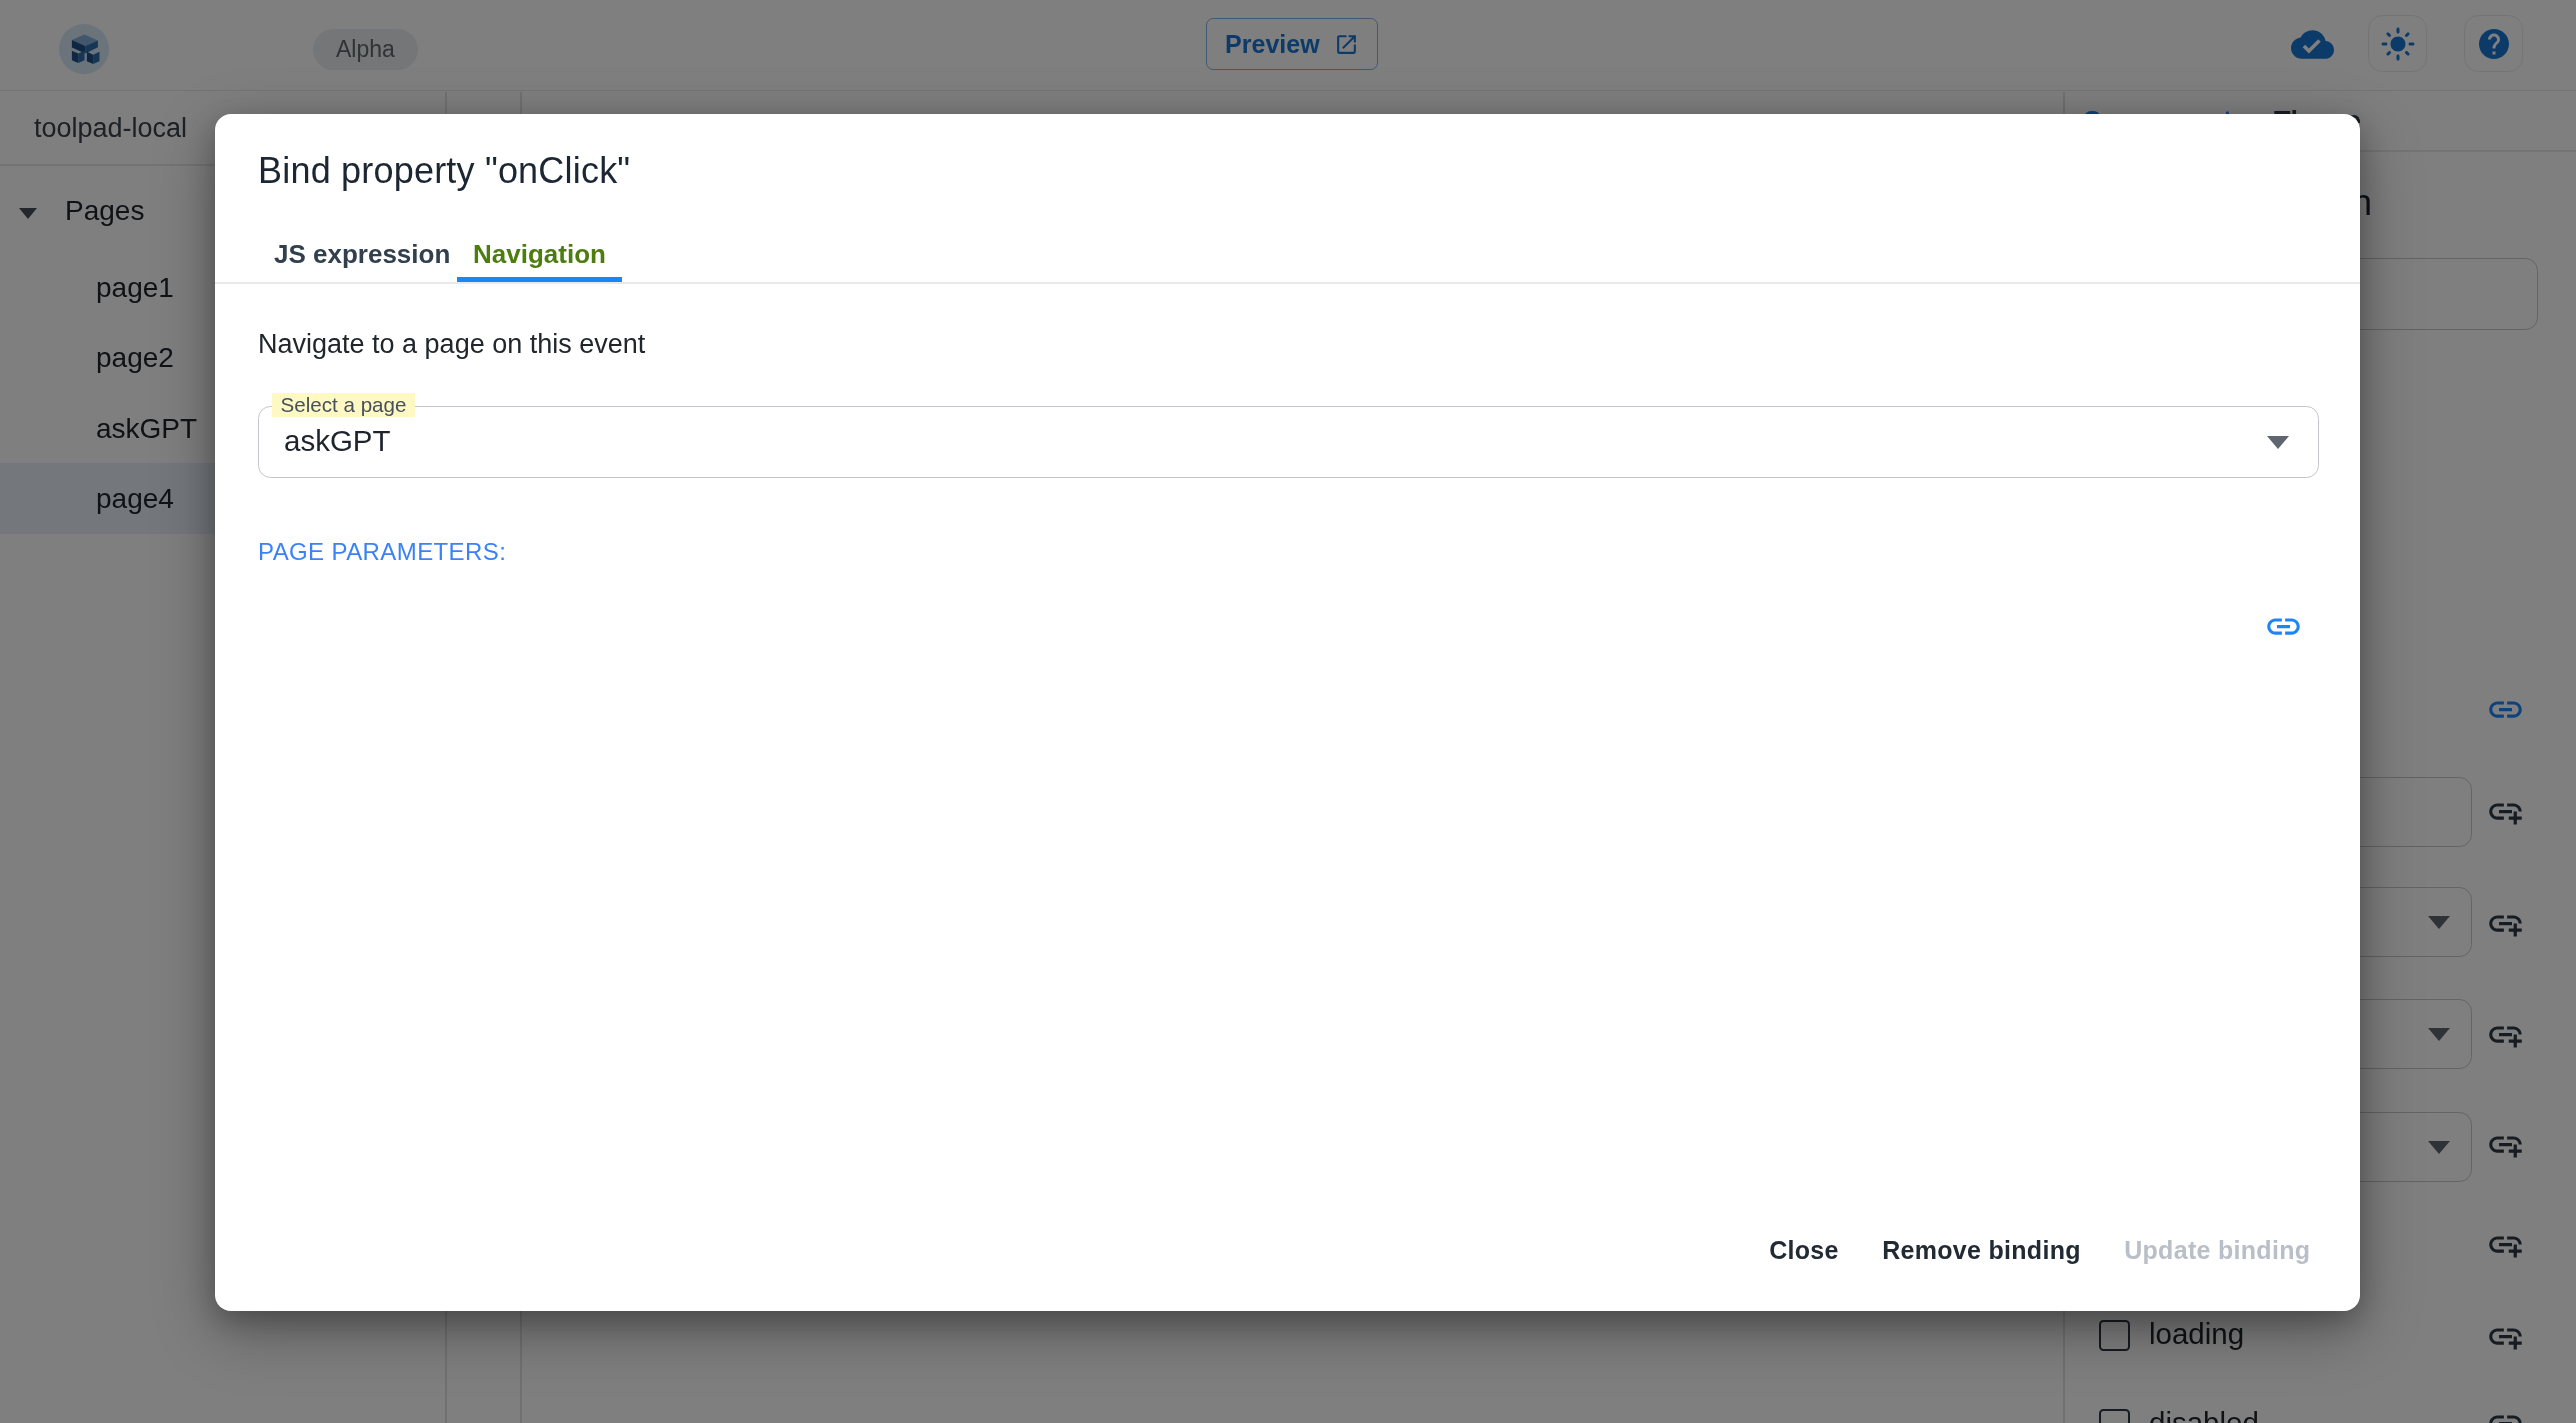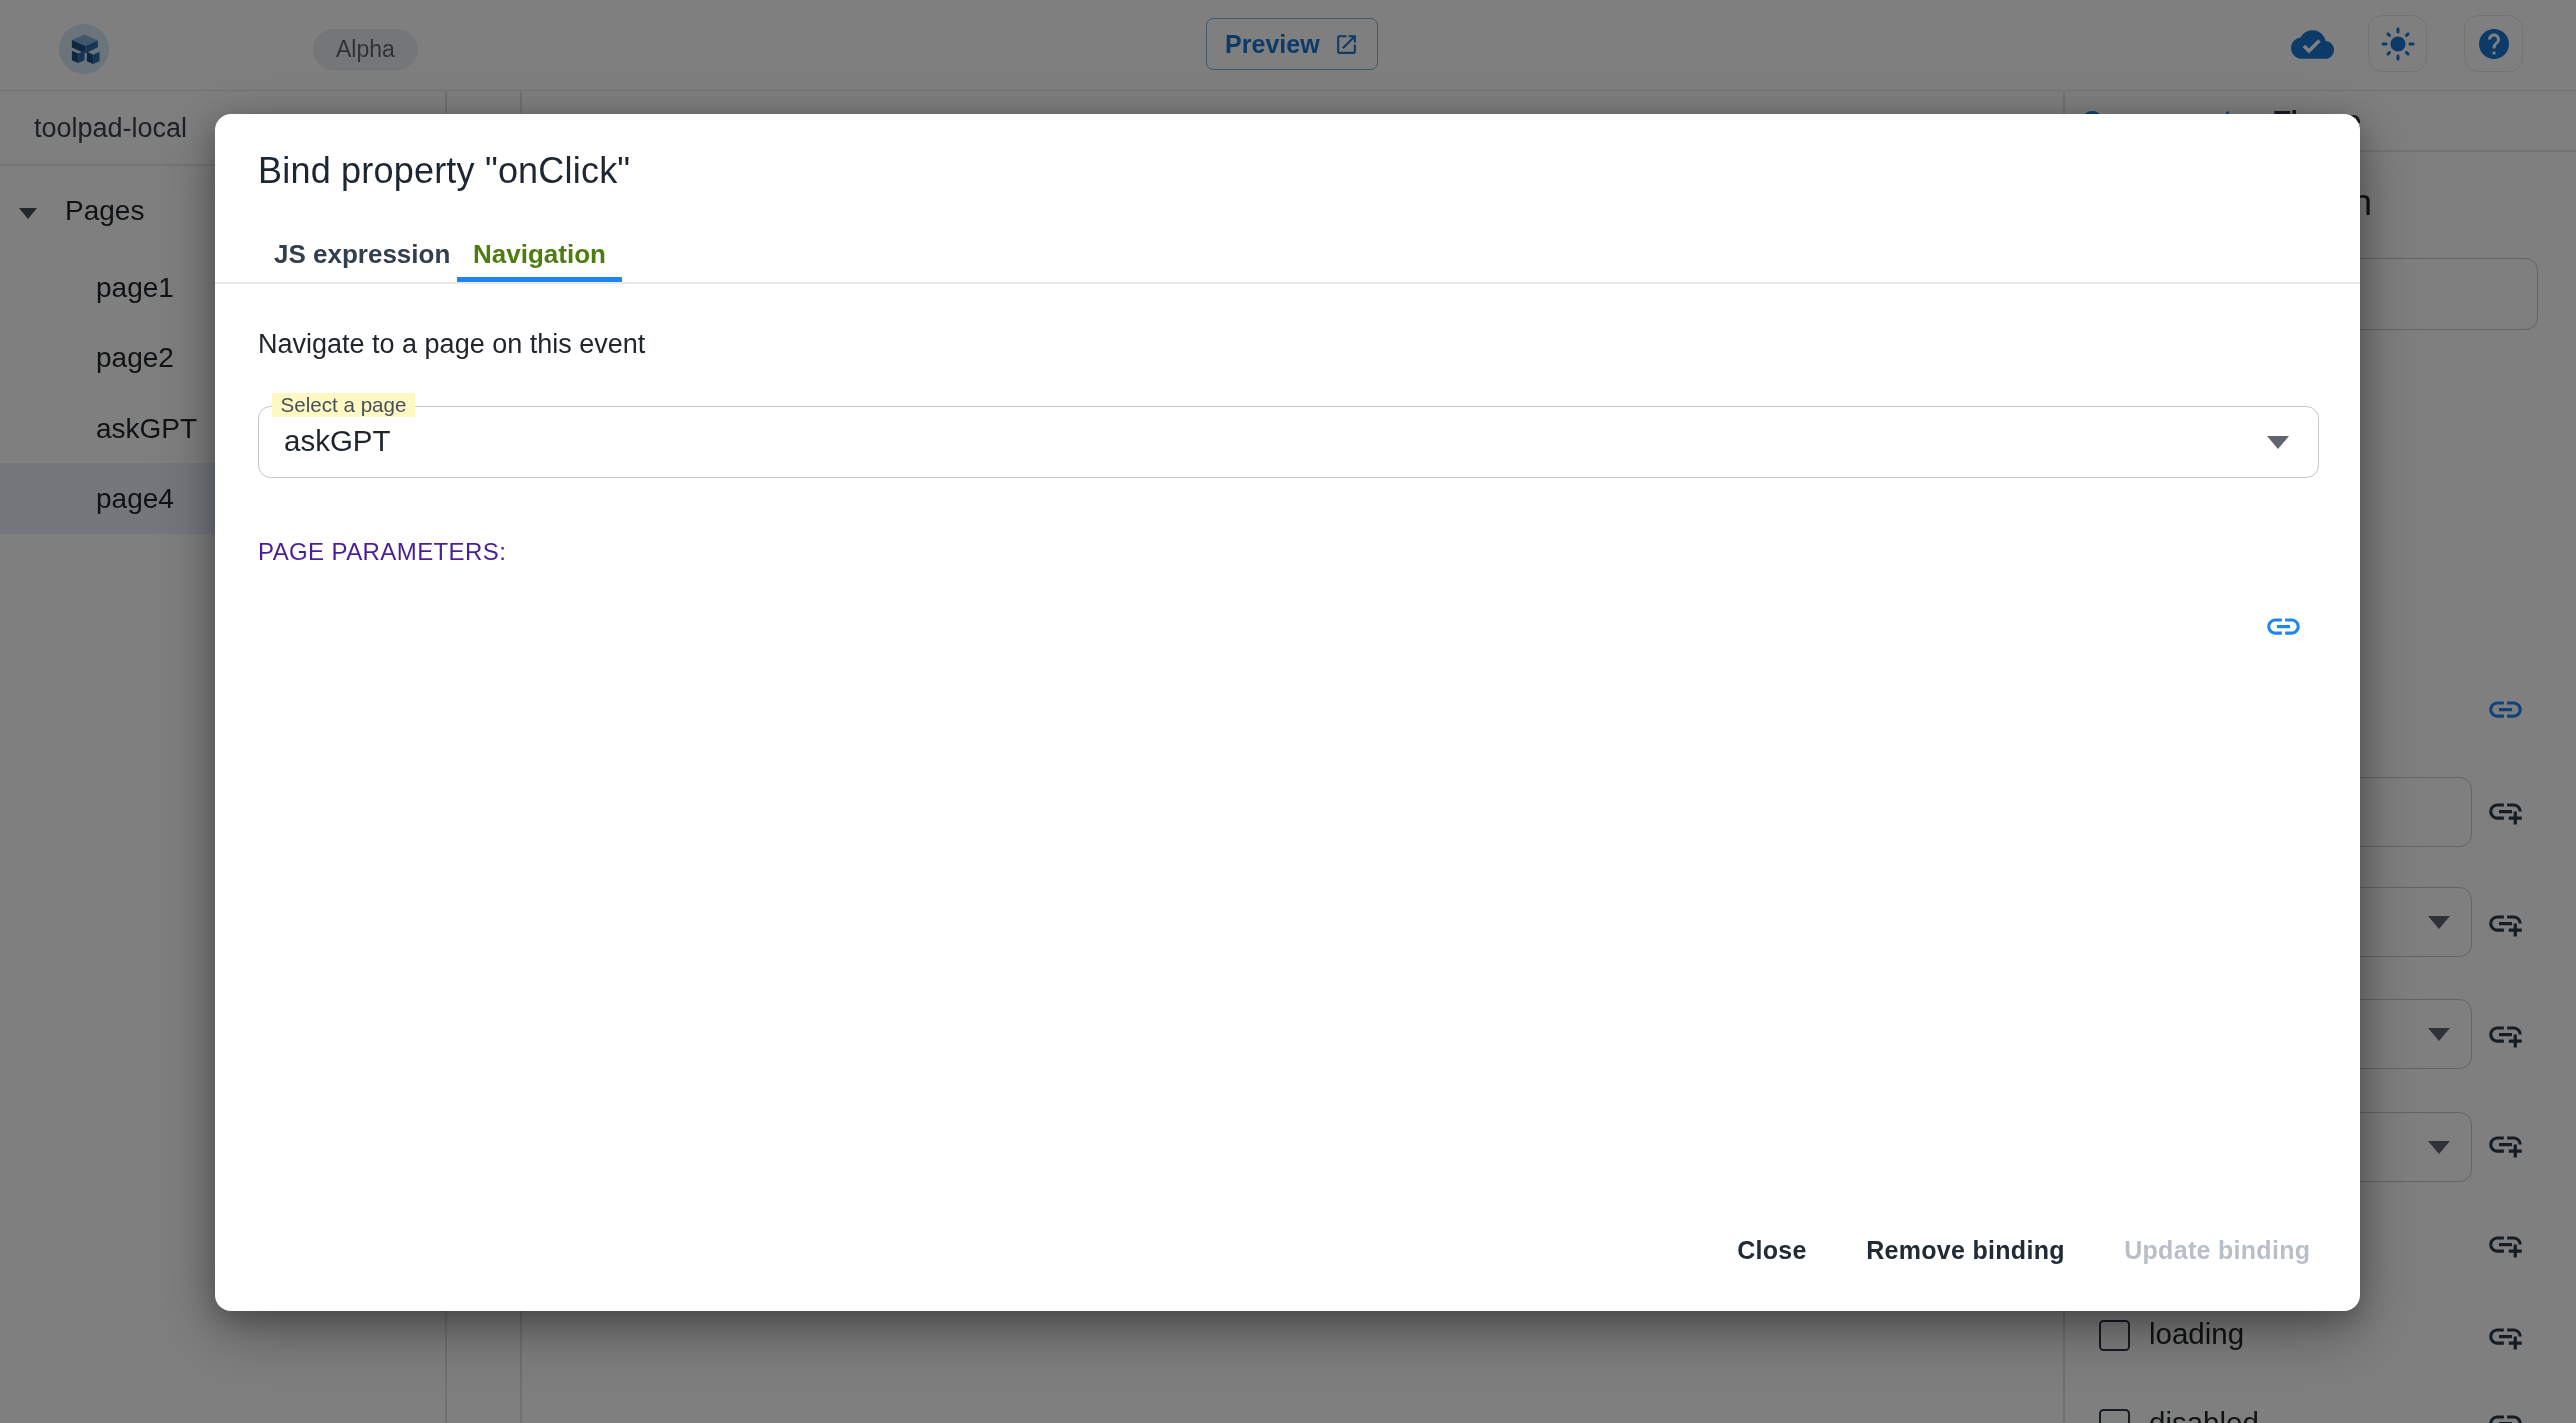--- a/index.html
+++ b/index.html
@@ -61,25 +61,25 @@
   .dlg-tab{position:absolute;top:120px;height:41px;display:flex;align-items:center;font-size:26px;font-weight:700;cursor:pointer;white-space:nowrap;}
   .dlg-tab.inactive{color:#32404e;}
   .dlg-tab.active{color:#4d7c0f;}
   .dlg-tab-indicator{position:absolute;left:242px;top:163px;width:165px;height:5.4px;background:#1e85f7;}
   .dlg-tabs-divider{position:absolute;left:0;top:168px;width:2145px;height:1.8px;background:#e7e9ec;}
   .dlg-desc{position:absolute;left:43px;top:215px;font-size:27px;color:#20262c;text-align:center;}
   .dlg-select{position:absolute;left:43px;top:292px;width:2061px;height:72px;border:1.8px solid #c3c7cb;border-radius:12.5px;box-sizing:border-box;cursor:pointer;background:#fff;}
   .dlg-select-label{position:absolute;left:12.5px;top:-14.3px;background:#fef9c3;padding:0 9px;font-size:20.6px;color:#46515c;}
   .dlg-select-value{position:absolute;left:25px;top:0;height:68px;display:flex;align-items:center;font-size:29.5px;color:#1d242b;}
   .dlg-select-caret{position:absolute;right:29px;top:29px;width:0;height:0;border-left:11.6px solid transparent;border-right:11.6px solid transparent;border-top:13.4px solid #5f6670;}
-  .dlg-params{position:absolute;left:43px;top:424px;font-size:24px;color:#4c1d95;letter-spacing:0.4px;}
+  .dlg-params{position:absolute;left:43px;top:424px;font-size:24px;color:#3b82f6;letter-spacing:0.4px;}
   .dlg-input{position:absolute;left:43px;top:483px;width:1994px;height:72px;border:1.8px solid #c3c7cb;border-radius:12.5px;box-sizing:border-box;padding:0 25px;font-size:29.5px;color:#1d242b;font-family:inherit;outline:none;background:#fff;}
   .dlg-input::placeholder{color:#a3a9b0;opacity:1;}
   .dlg-link-icon{position:absolute;left:2049px;top:493px;width:39px;height:39px;color:#1e85f7;cursor:pointer;}
-  .dlg-actions{position:absolute;right:30px;bottom:32px;display:flex;align-items:flex-start;gap:20px;}
+  .dlg-actions{position:absolute;right:30px;bottom:32px;display:flex;align-items:flex-start;gap:4px;}
   .dlg-btn{height:57px;border:none;background:transparent;font-family:inherit;font-size:25px;font-weight:700;padding:0 19.7px;border-radius:7.2px;cursor:pointer;letter-spacing:0.3px;}
   .dlg-btn.dark{color:#222b34;}
   .dlg-btn.disabled{color:#b9bfc6;cursor:default;}
 </style>
 </head>
 <body>
 
 <div id="app">
 
   <div class="header">

